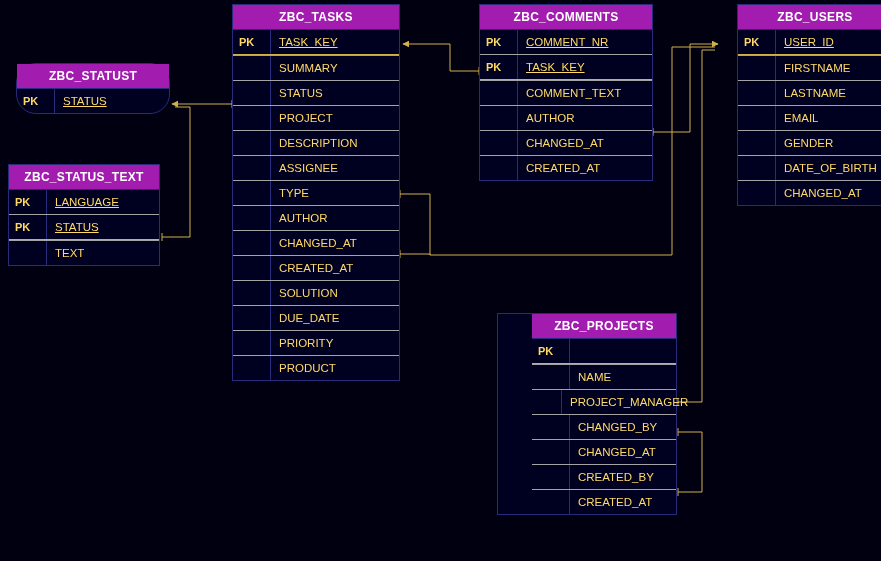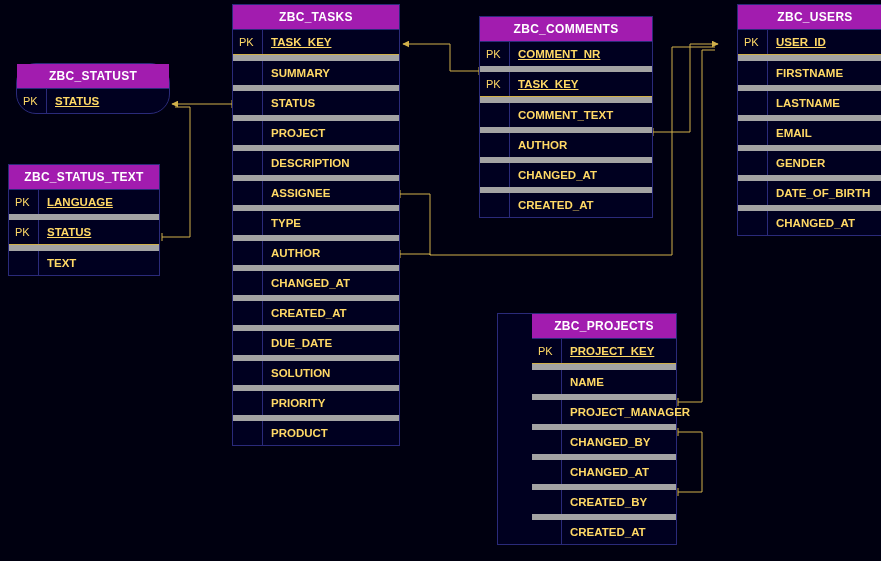--- a/index.html
+++ b/index.html
@@ -33,38 +33,38 @@
     color: #ffffff;
     font-weight: bold;
     text-align: center;
     padding: 5px 6px;
     font-size: 12px;
     letter-spacing: .3px;
   }
   .row {
     display: flex;
     align-items: stretch;
-    border-top: 6px solid #a3a3a3;
+    border-top: 1px solid #a3a3a3;
   }
   .row:first-of-type { border-top: none; }
   .pkcell {
-    width: 30px;
+    width: 38px;
     min-width: 30px;
     border-right: 1px solid #2a2a7a;
     color: #ffd966;
     font-size: 11px;
-    font-weight: normal;
+    font-weight: bold;
     padding: 6px 4px 6px 6px;
     box-sizing: border-box;
   }
   .colcell {
     flex: 1;
     color: #ffd966;
     font-size: 11.5px;
-    font-weight: bold;
+    font-weight: normal;
     padding: 6px 8px;
     box-sizing: border-box;
     white-space: nowrap;
   }
   .pkname { text-decoration: underline; }
   .key-divider {
     height: 0;
     border-top: 1px solid #d1b04a;
     margin: 0;
   }
@@ -180,38 +180,38 @@
     <div class="row">
           <div class="pkcell"></div>
           <div class="colcell">CHANGED_AT</div>
         </div>
     <div class="row">
           <div class="pkcell"></div>
           <div class="colcell">CREATED_AT</div>
         </div>
     <div class="row">
           <div class="pkcell"></div>
+          <div class="colcell">SOLUTION</div>
+        </div>
+    <div class="row">
+          <div class="pkcell"></div>
           <div class="colcell">DUE_DATE</div>
         </div>
     <div class="row">
           <div class="pkcell"></div>
-          <div class="colcell">SOLUTION</div>
-        </div>
-    <div class="row">
-          <div class="pkcell"></div>
           <div class="colcell">PRIORITY</div>
         </div>
     <div class="row">
           <div class="pkcell"></div>
           <div class="colcell">PRODUCT</div>
         </div>
   </div>
 </div>
 
-<div class="entity" style="left:479px; top:16px; width:174px;">
+<div class="entity" style="left:479px; top:4px; width:174px;">
   <div class="entity-title">ZBC_COMMENTS</div>
   <div class="entity-body">
     <div class="row">
       <div class="pkcell">PK</div>
       <div class="colcell pkname">COMMENT_NR</div>
     </div>
     <div class="row">
       <div class="pkcell">PK</div>
       <div class="colcell pkname">TASK_KEY</div>
     </div>
@@ -268,21 +268,20 @@
           <div class="colcell">CHANGED_AT</div>
         </div>
   </div>
 </div>
 
 <div class="entity" style="left:497px; top:313px; width:180px;padding-left:34px;">
   <div class="entity-title">ZBC_PROJECTS</div>
   <div class="entity-body">
     <div class="row">
       <div class="pkcell">PK</div>
-      <div class="colcell pkname">PROJECT_KEY</div>
     </div>
     <div class="key-divider"></div>
     <div class="row">
           <div class="pkcell"></div>
           <div class="colcell">NAME</div>
         </div>
     <div class="row">
           <div class="pkcell"></div>
           <div class="colcell">PROJECT_MANAGER</div>
         </div>

